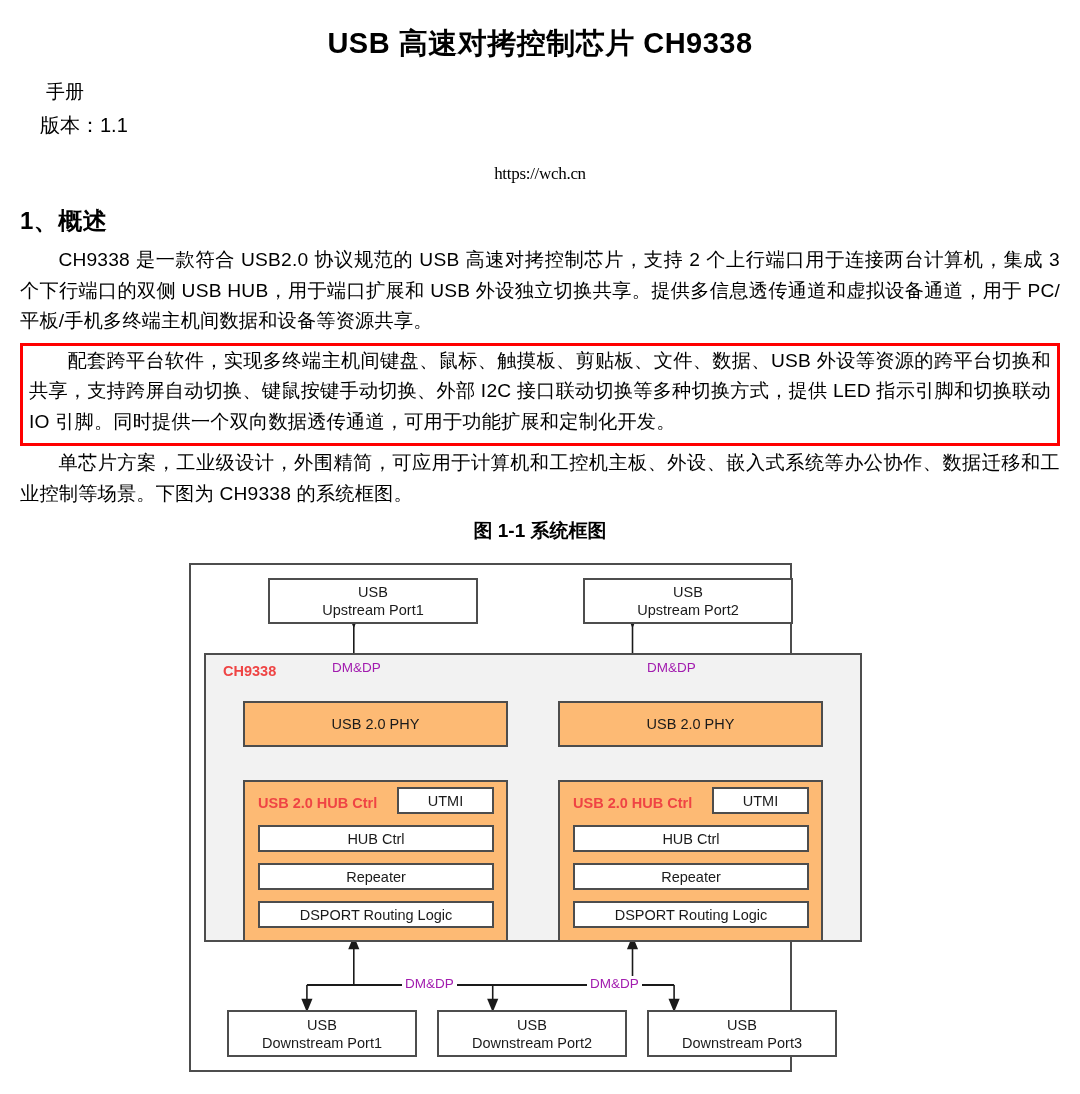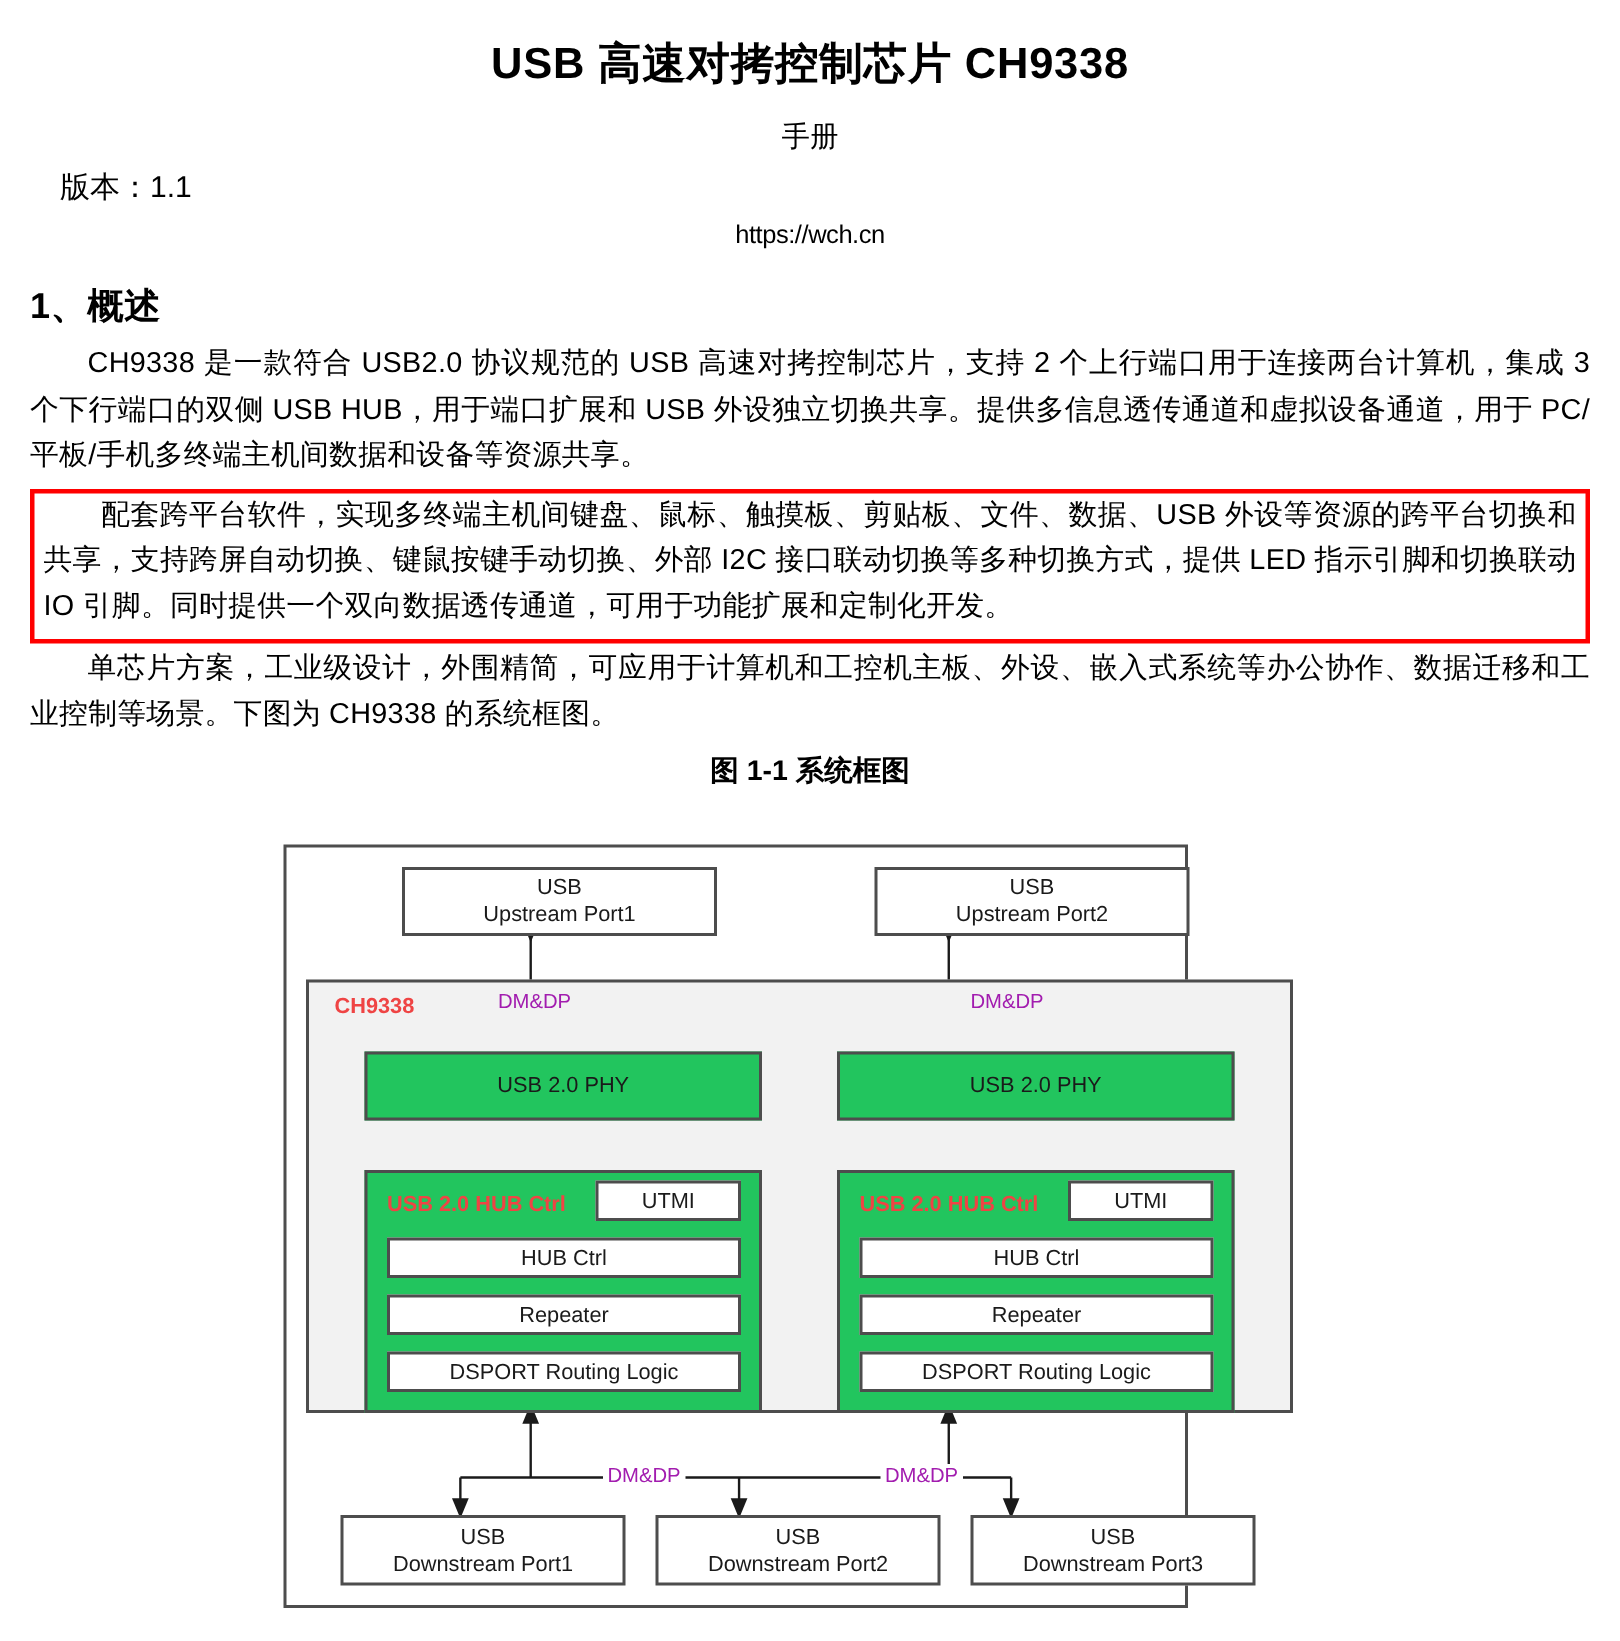--- a/index.html
+++ b/index.html
@@ -14,37 +14,37 @@
   
   .doc-title{
     text-align:center;
     font-size:29px;
     font-weight:bold;
     letter-spacing:0.5px;
     margin:26px 0 0 0;
     line-height:1.2;
   }
   .doc-sub{
-    text-align:center;
     font-size:19px;
     margin-top:17px;
     line-height:1.45;
+    margin-left:46px;
   }
   .doc-ver{
     text-align:left;
     font-size:20px;
     margin-top:6px;
     line-height:1.45;
     margin-left:40px;
   }
   .doc-url{
     text-align:center;
     font-size:17px;
-    margin-top:7px;
-    font-family:Liberation Sans, sans-serif;
+    margin-top:24px;
+    font-family:Liberation Serif, serif;
     letter-spacing:-0.3px;
   }
   
   .section-head{
     font-size:24px;
     font-weight:bold;
     margin:21px 0 0 20px;
     letter-spacing:0.5px;
   }
   .para{
@@ -83,21 +83,21 @@
     border:2px solid #4d4d4d;
     background:#ffffff;
     display:flex;
     align-items:center;
     justify-content:center;
     text-align:center;
     font-size:14.5px;
     line-height:18px;
     color:#1a1a1a;
   }
-  .box.green{background:#22c55e;}
+  .box.green{background:#fdba74;}
   .chipbox{
     border:2px solid #4d4d4d;
     background:#f2f2f2;
   }
   .chip-label{
     position:absolute;
     font-size:14.5px;
     font-weight:bold;
     color:#ef4444;
   }

